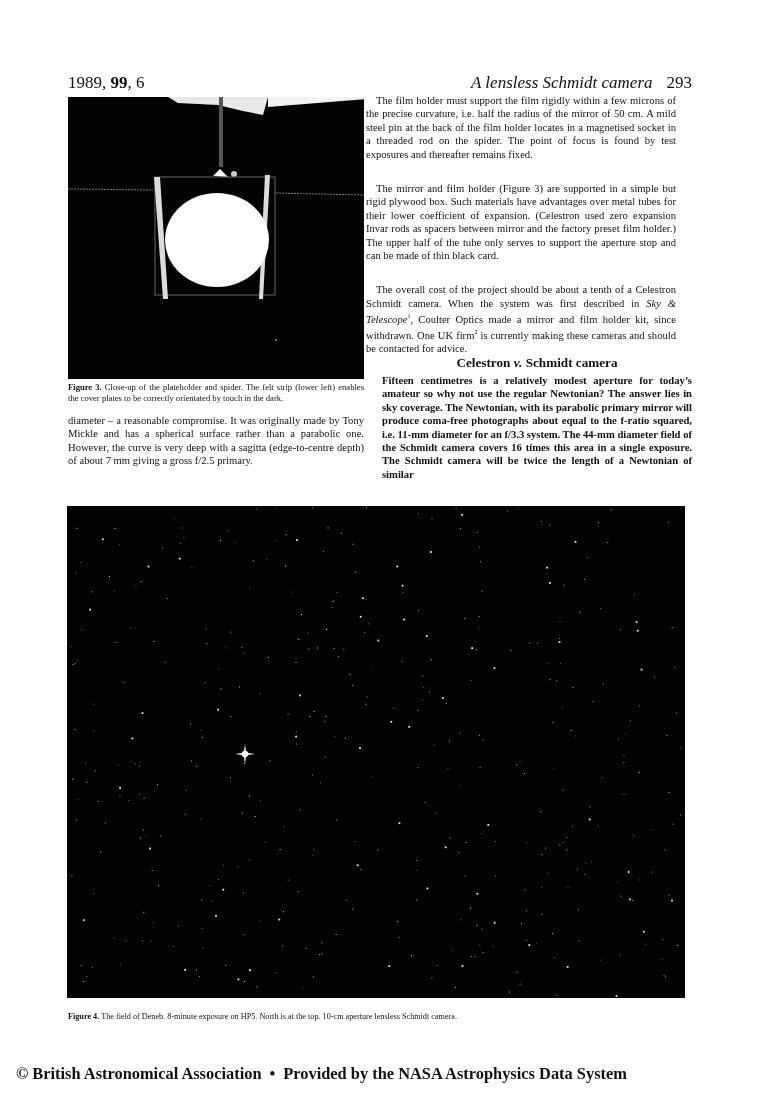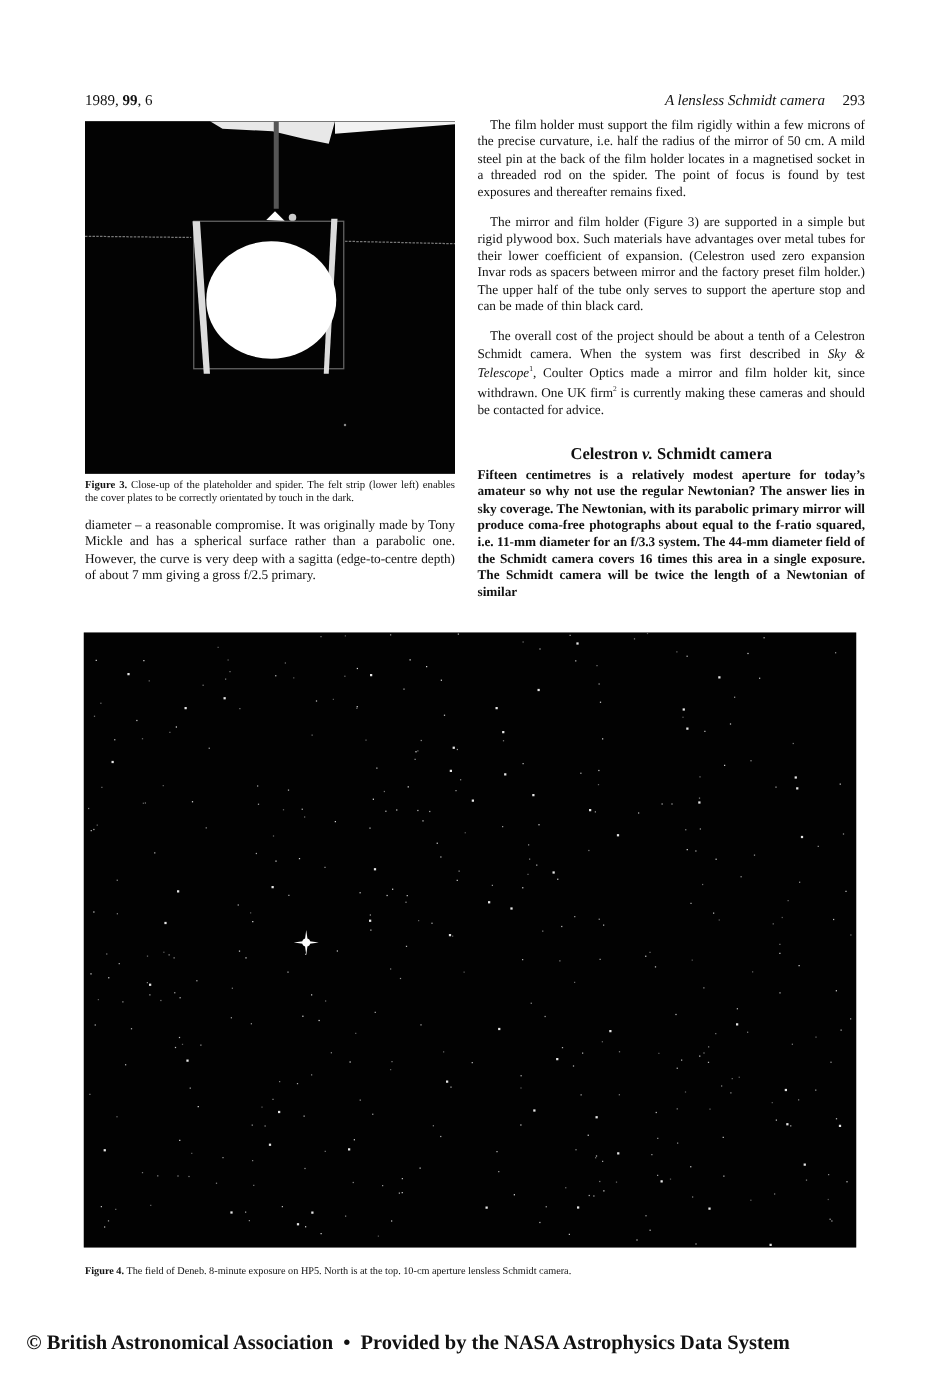--- a/index.html
+++ b/index.html
@@ -1,48 +1,48 @@
 <!DOCTYPE html>
 <html><head>
 <meta charset="utf-8">
 <style>
   * { margin: 0; padding: 0; box-sizing: border-box; }
   html, body { width: 757px; height: 1100px; background: #ffffff; overflow: hidden; }
   body { position: relative; font-family: "Liberation Serif", "DejaVu Serif", serif; color: #111; }
 
-  .running-head { position: absolute; top: 73px; left: 68px; width: 624px; height: 16px; font-size: 12px; }
+  .running-head { position: absolute; top: 73px; left: 68px; width: 624px; height: 16px; font-size: 17px; }
   .running-head .left { position: absolute; left: 0; top: 0; }
   .running-head .right { position: absolute; right: 0; top: 0; text-align: right; }
   .running-head .title { font-style: italic; margin-right: 14px; }
 
   .fig3 { position: absolute; left: 68px; top: 97px; width: 296px; height: 282px; background: #020202; overflow: hidden; }
   .fig3 svg { display: block; }
 
   .caption { font-size: 8.6px; line-height: 10.6px; text-align: justify; }
   .caption b { font-weight: bold; }
 
   .fig3-caption { position: absolute; left: 68px; top: 382px; width: 296px; }
 
   .col { position: absolute; font-size: 10.6px; line-height: 13.4px; text-align: justify; hyphens: manual; }
   .col p { text-indent: 10px; }
   .col p.noindent { text-indent: 0; }
-  .col p + p { margin-top: 11px; }
+  .col p + p { margin-top: 21px; }
 
   .left-text { left: 68px; top: 414px; width: 296px; }
-  .right-text { left: 382px; top: 94px; width: 310px; }
+  .right-text { left: 366px; top: 94px; width: 310px; }
 
   .section-heading { position: absolute; left: 382px; top: 355px; width: 310px; text-align: center; font-weight: bold; font-size: 13.2px; }
   .section-heading i { font-style: italic; }
   .right-text-2 { left: 382px; top: 374px; width: 310px; font-weight: bold; }
   .right-text-2 p { text-indent: 0; }
 
   .fig4 { position: absolute; left: 67px; top: 506px; width: 618px; height: 492px; background: #020202; overflow: hidden; }
   .fig4-caption { position: absolute; left: 68px; top: 1012px; width: 640px; font-size: 8.2px; }
 
-  .footer { position: absolute; left: 4px; top: 1064px; width: 645px; text-align: center; font-size: 16.4px; font-weight: bold; }
+  .footer { position: absolute; left: 16px; top: 1064px; width: 645px; font-size: 16.4px; font-weight: bold; }
   .footer .bullet { margin: 0 8px; }
 </style>
 </head>
 <body>
 
 <div class="running-head">
   <span class="left"><span>1989, </span><b>99</b><span>, 6</span></span>
   <span class="right"><span class="title">A lensless Schmidt camera</span><span>293</span></span>
 </div>
 

